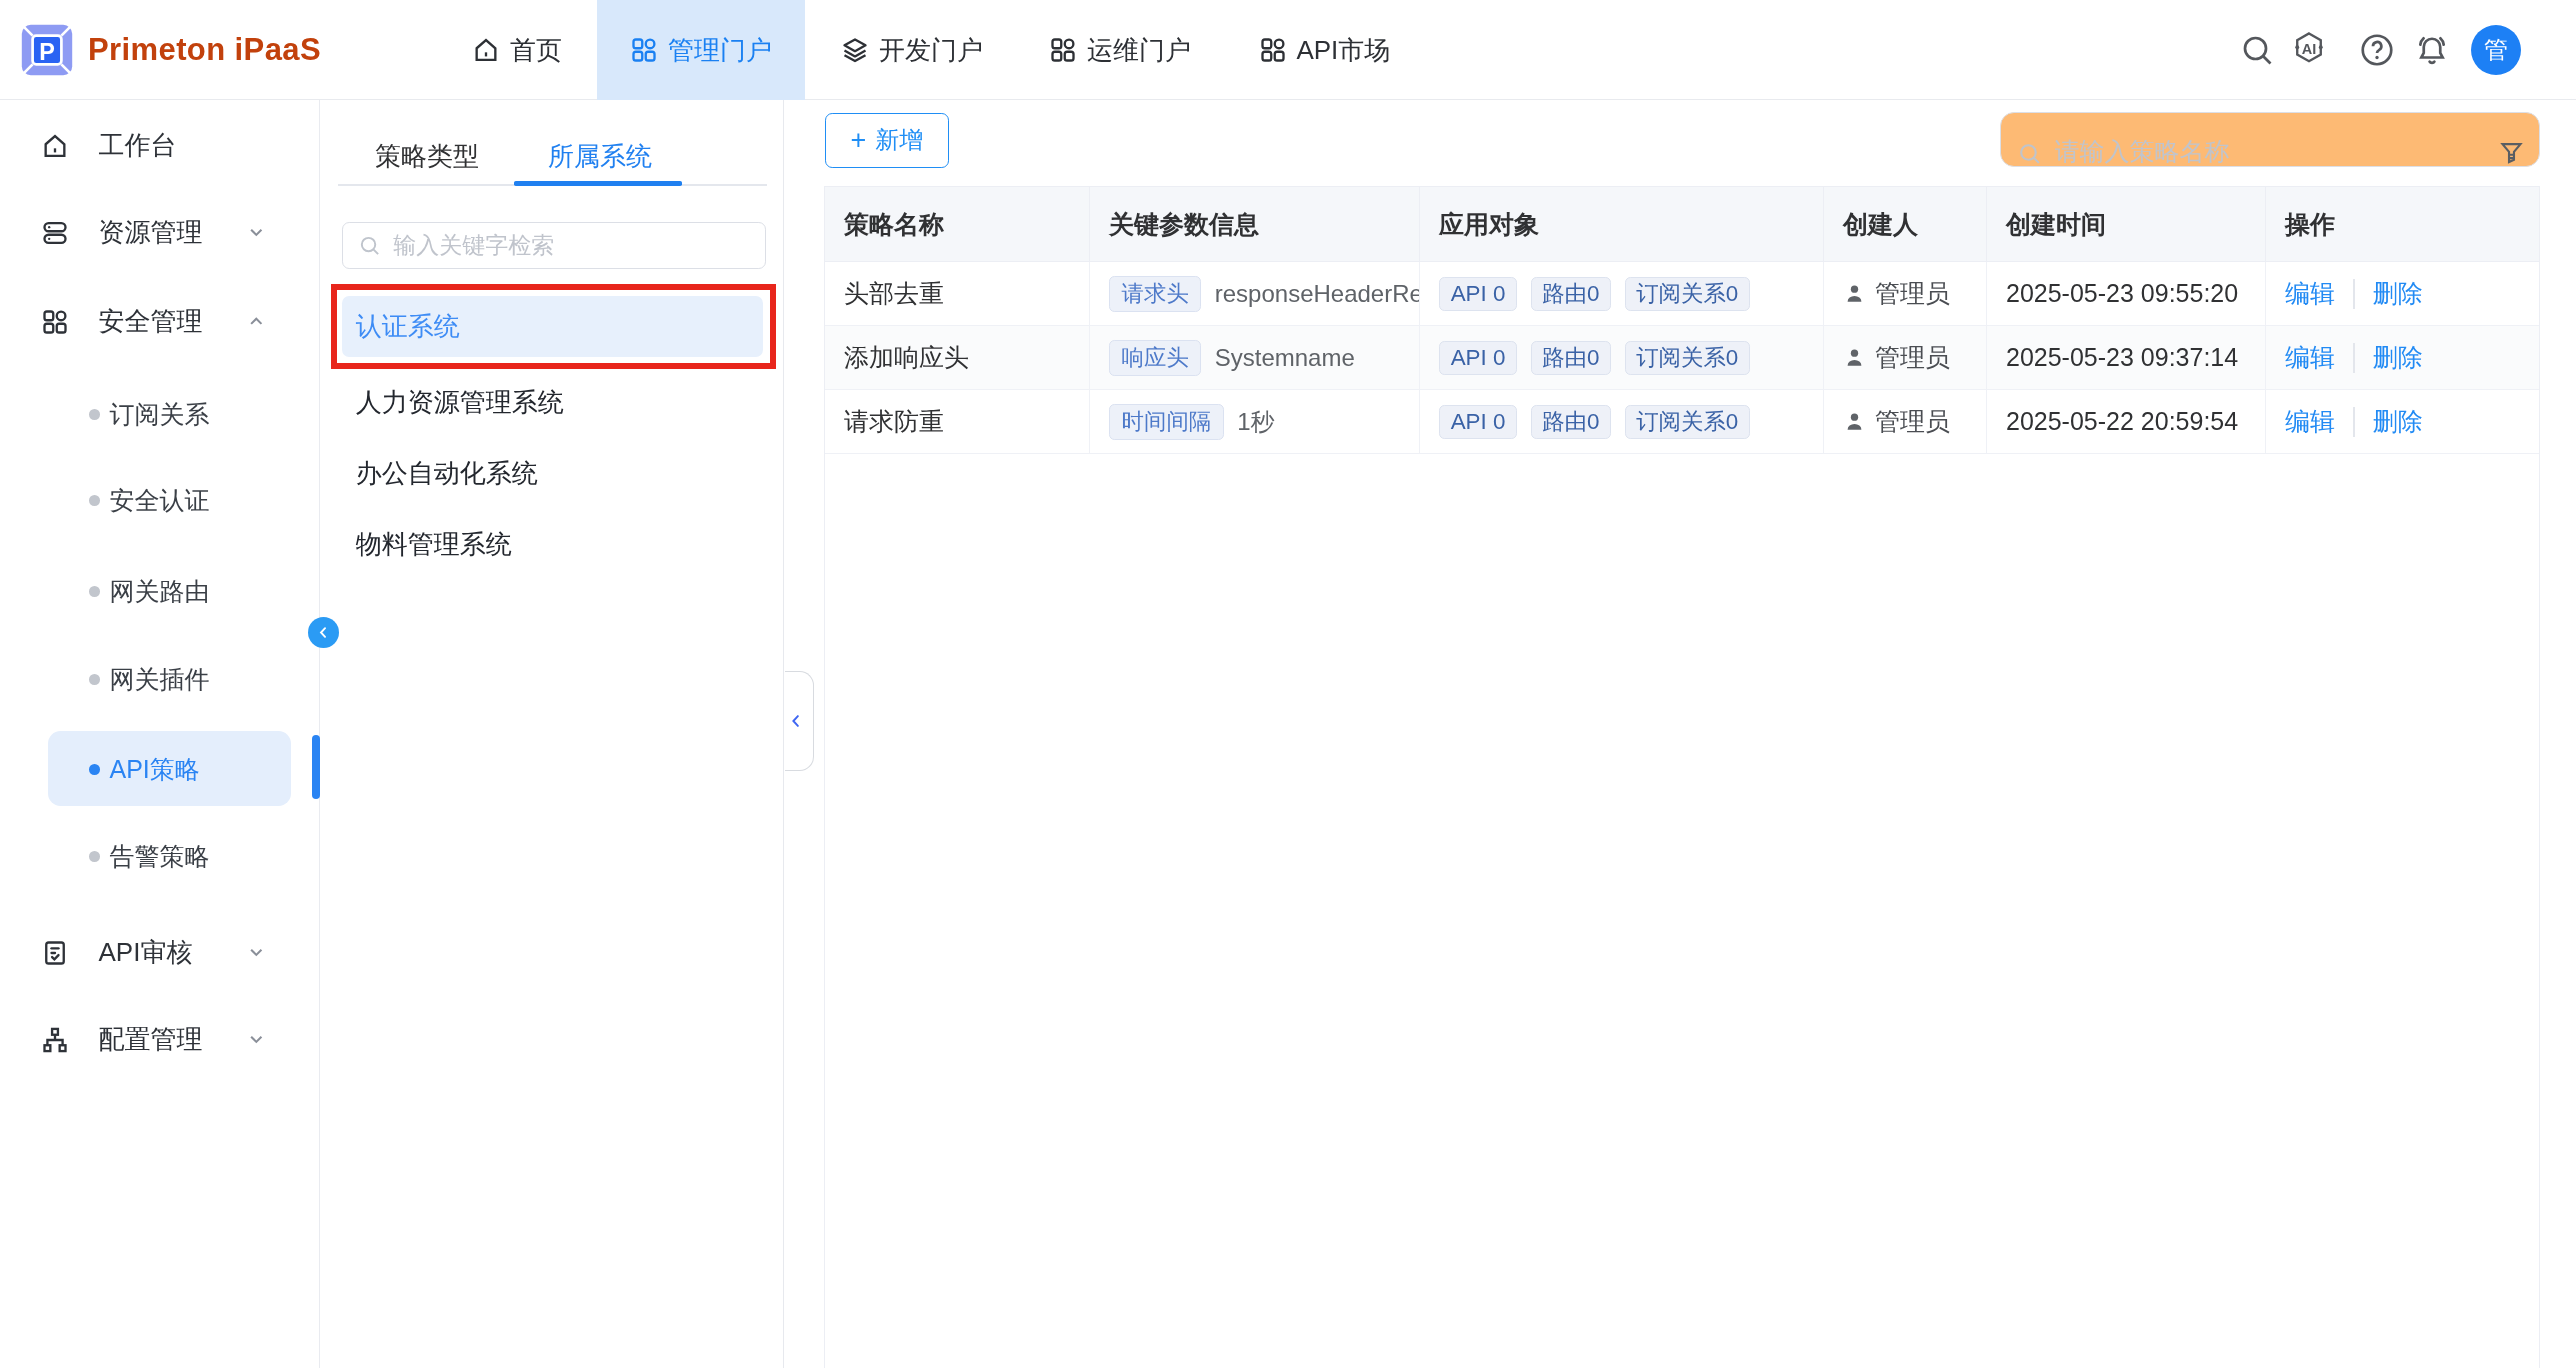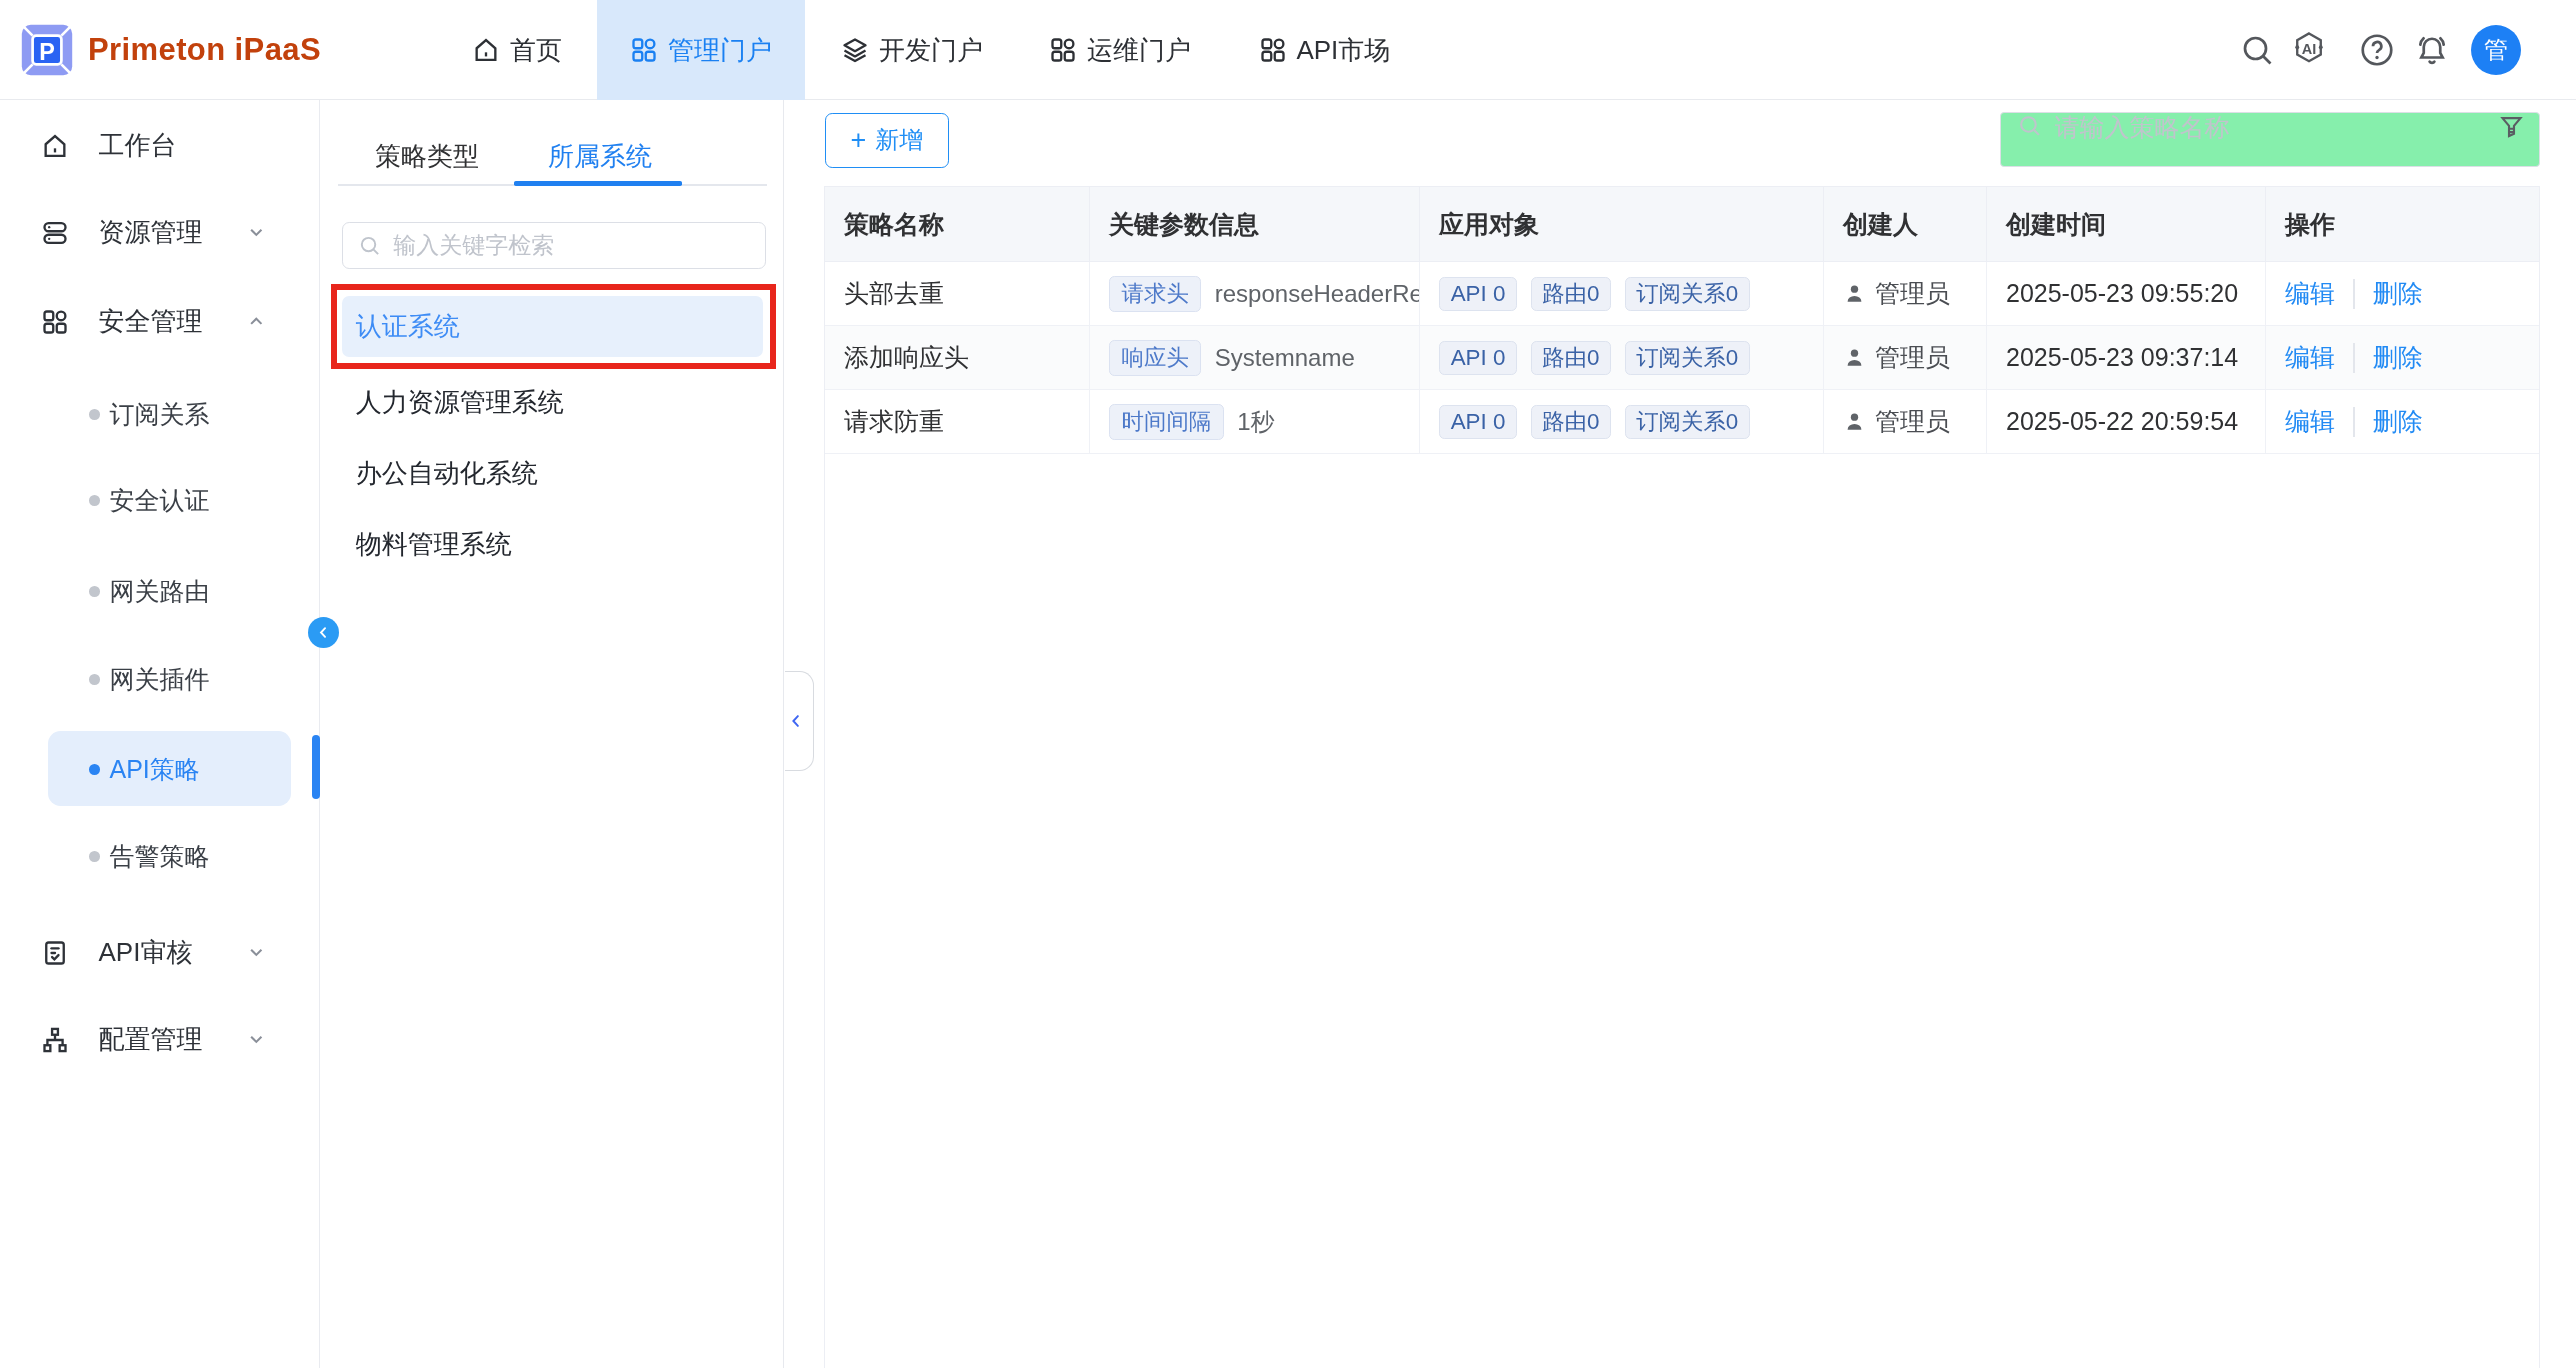--- a/index.html
+++ b/index.html
@@ -80,21 +80,21 @@
   .panel-handle svg { width:18px; height:18px; margin-left:-5.4px; }
 
   
   .content { position:absolute; left:824px; top:100px; width:1716px; height:1225px; background:#fff; }
   .btn-add { position:absolute; left:0.9px; top:12.5px; width:124px; height:55px;
     border:1.8px solid #1f8ef5; border-radius:7.2px; background:#fff; color:#1f8ef5;
     font-size:24px; font-family:inherit; display:flex; align-items:center;
     justify-content:center; gap:9px; cursor:pointer; }
   .btn-add .plus { font-size:27px; line-height:1; }
   .main-search { position:absolute; right:0; top:11.6px; width:540px; height:55px;
-    border:1.8px solid #dcdfe6; border-radius:4px; background:#86efac; display:flex; align-items:flex-start; }
+    border:1.8px solid #dcdfe6; border-radius:14px; background:#fdba74; display:flex; align-items:flex-end; }
   .main-search svg.mag { width:25px; height:25px; color:#bfc4cc; margin:0 12.5px 0 16px; flex:none; }
   .main-search input { flex:1; border:none; outline:none; font-size:25px; color:#303133;
     font-family:inherit; background:transparent; }
   .main-search input::placeholder { color:#c0c4cc; }
   .main-search .funnel { width:27px; height:27px; color:#5a5e63; margin:0 14.3px; flex:none; cursor:pointer; }
 
   .table-block { position:absolute; left:0; top:86px; width:1716px; height:1265px;
     border-left:1.8px solid #ecEEf4; border-left-color:#eceef4; border-right:1.8px solid #eceef4;
     border-bottom:1.8px solid #eceef4; display:flex; flex-direction:column; background:#fff; }
   .thead { display:flex; height:76px; background:#f5f7fa; border-top:1.8px solid #eceef4;

